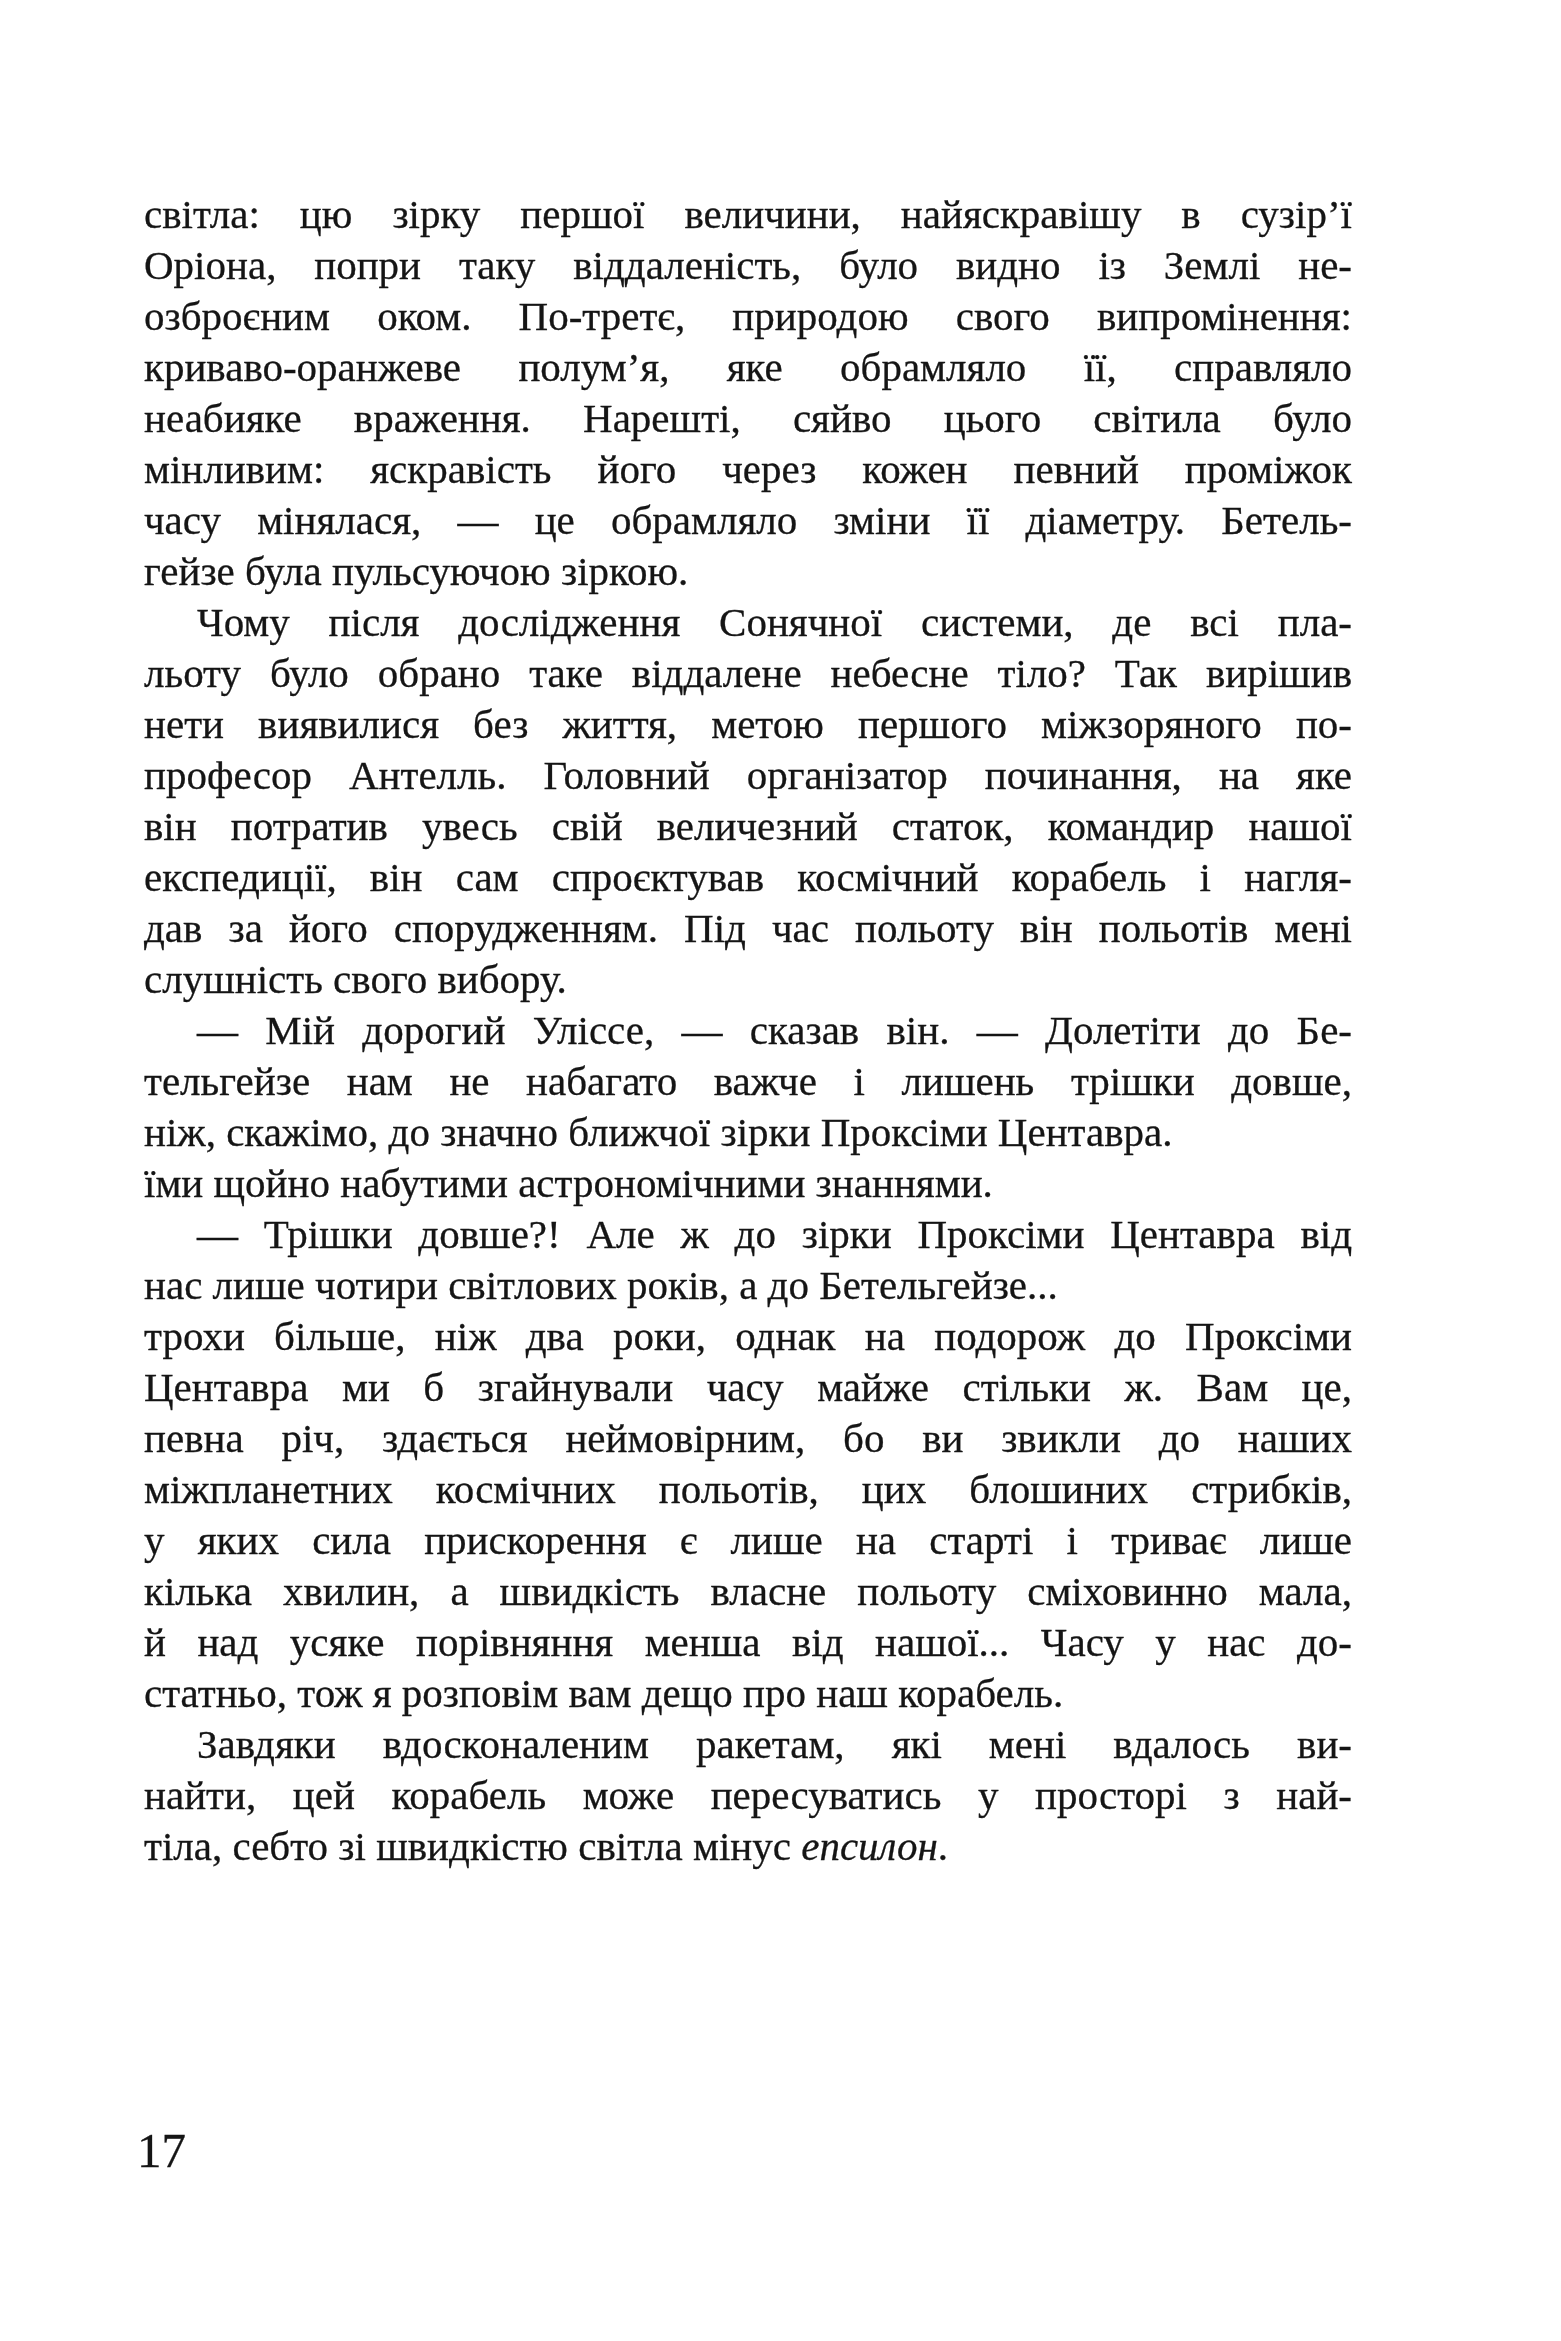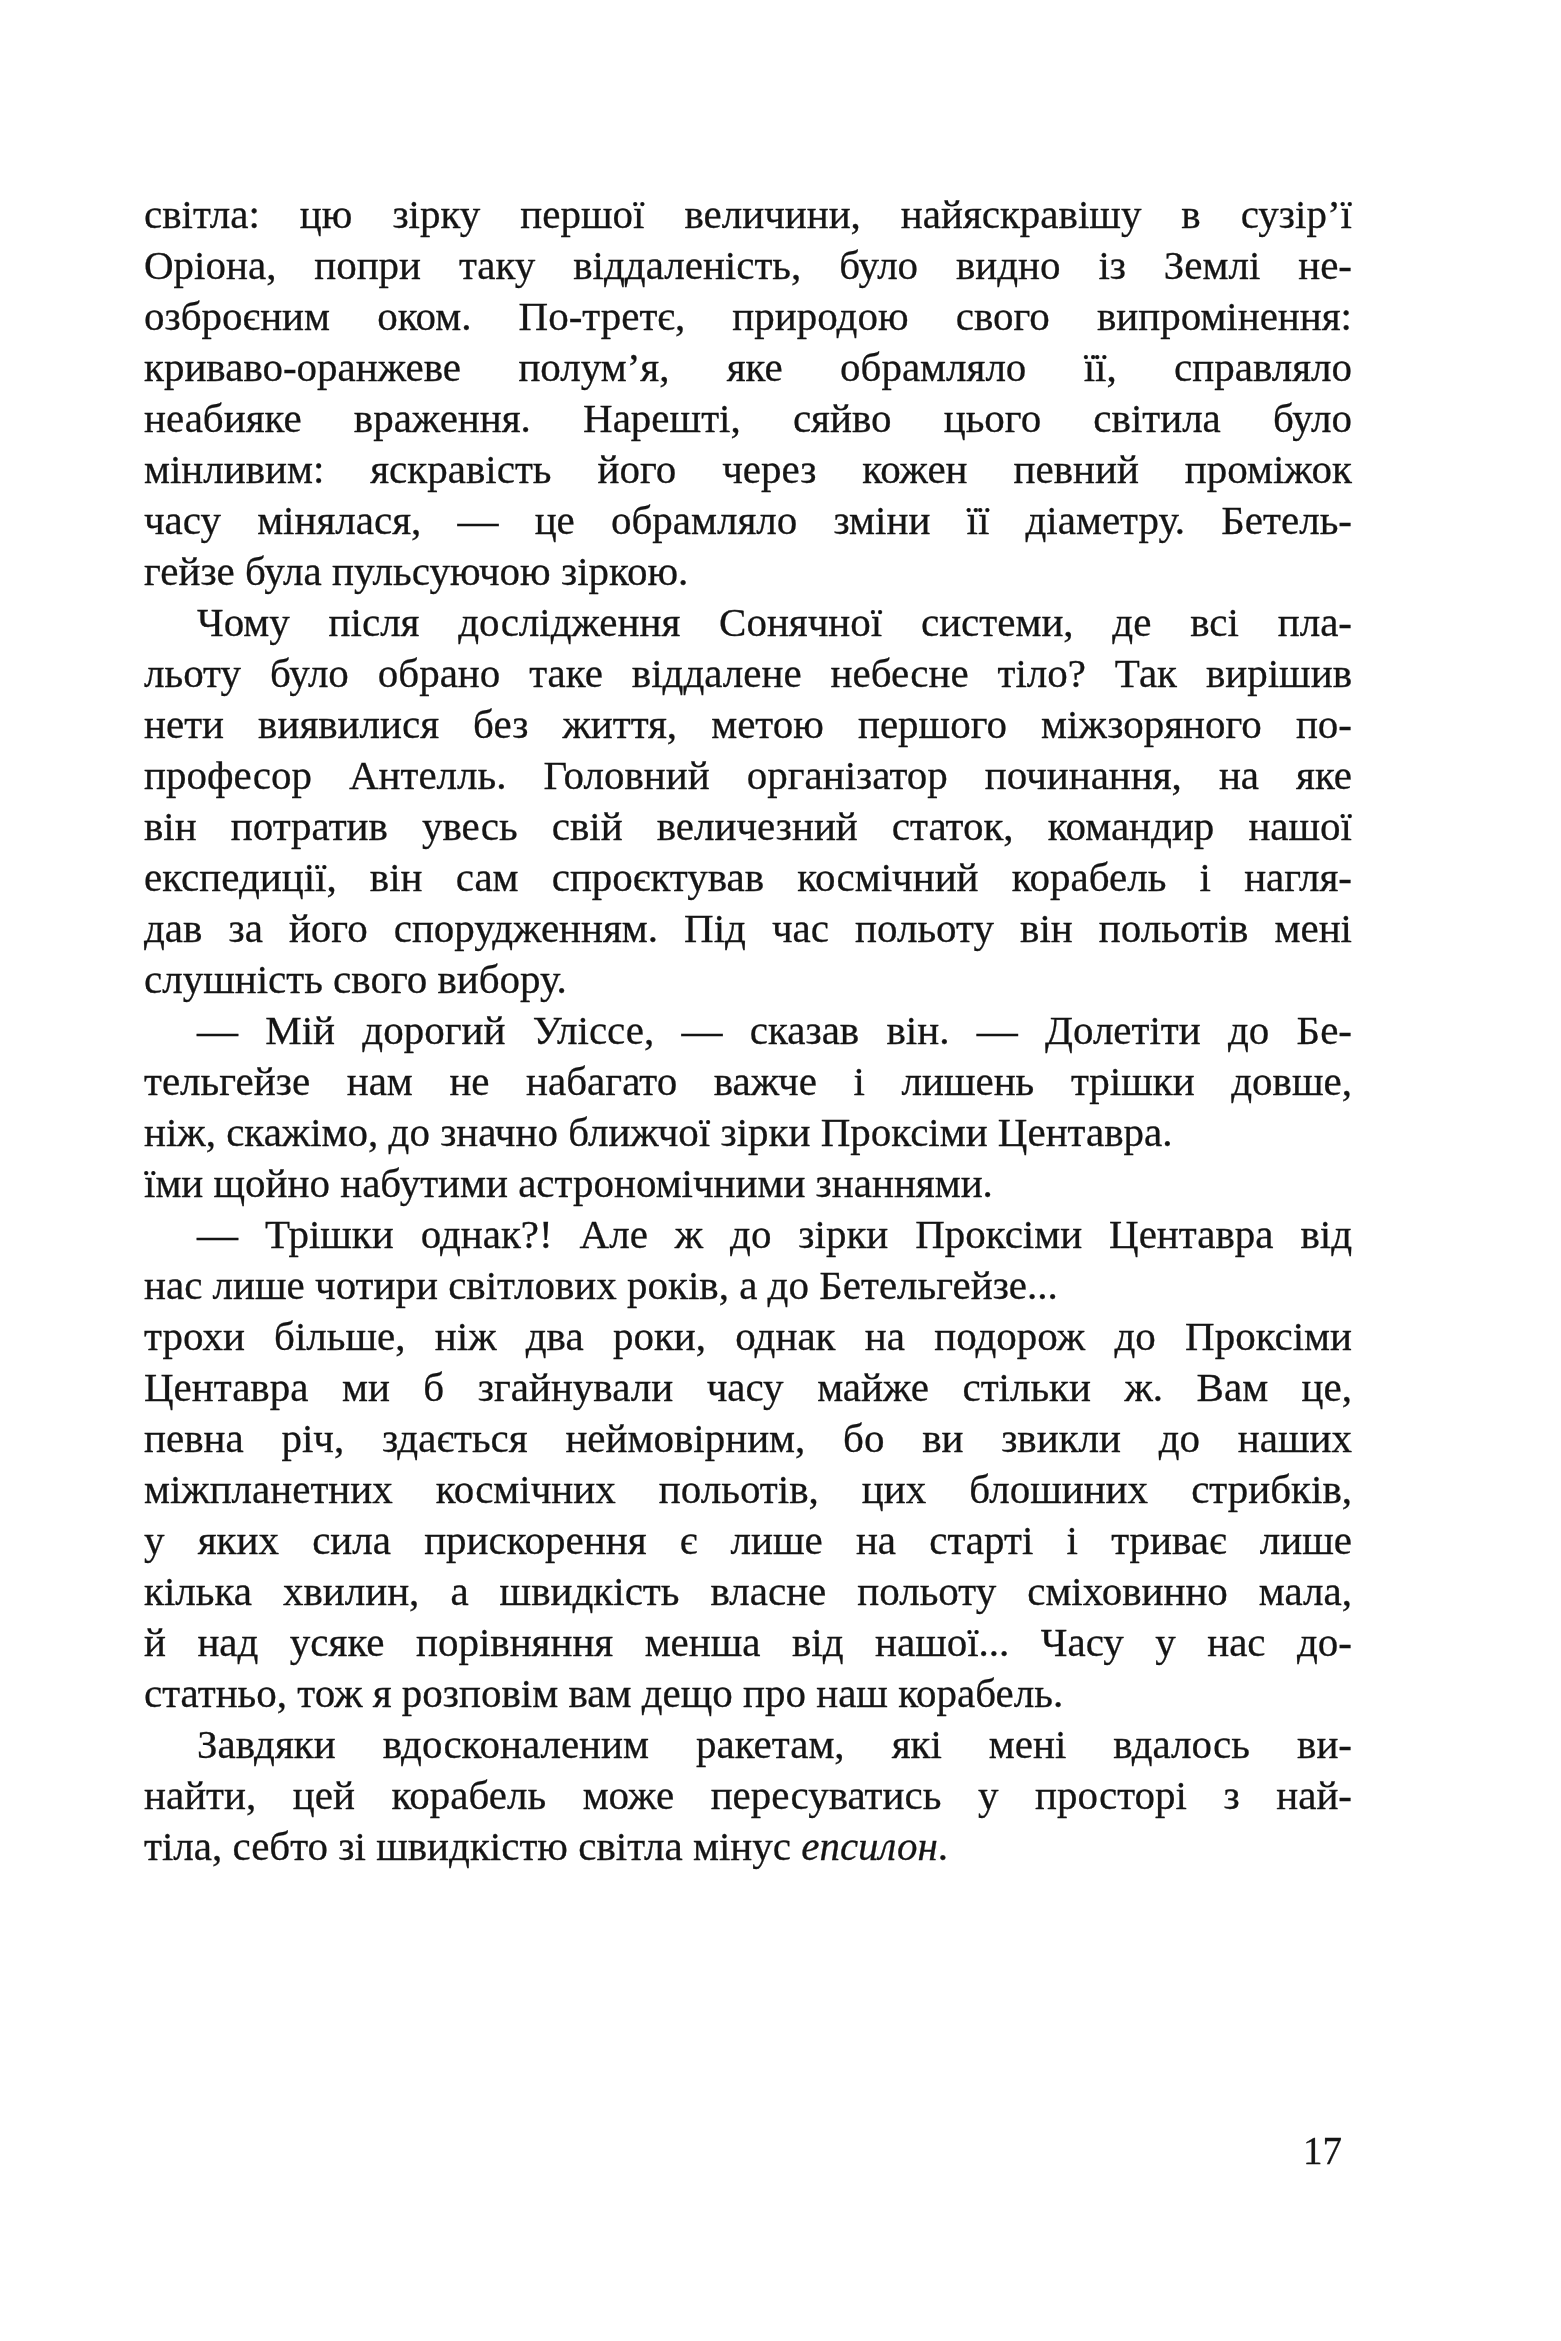--- a/index.html
+++ b/index.html
@@ -34,22 +34,22 @@
   }
   .line.indent {
     text-indent: 53px;
   }
   .it { font-style: italic; }
   .pageno {
     position: absolute;
     left: 137px;
     top: 2130px;
     width: 1205px;
-    text-align: right;
-    font-size: 39px;
+    text-align: left;
+    font-size: 49px;
     line-height: 42px;
     -webkit-text-stroke: 0.3px #151515;
   }
 </style>
 </head>
 <body>
 
 <main class="textblock">
 
   <section class="para">
@@ -78,21 +78,21 @@
     <div class="line indent">— Мій дорогий Уліссе, — сказав він. — Долетіти до Бе-</div>
     <div class="line">тельгейзе нам не набагато важче і лишень трішки довше,</div>
     <div class="line last">ніж, скажімо, до значно ближчої зірки Проксіми Центавра.</div>
   </section>
 
   <section class="para">
     <div class="line last">їми щойно набутими астрономічними знаннями.</div>
   </section>
 
   <section class="para">
-    <div class="line indent">— Трішки однак?! Але ж до зірки Проксіми Центавра від</div>
+    <div class="line indent">— Трішки довше?! Але ж до зірки Проксіми Центавра від</div>
     <div class="line last">нас лише чотири світлових років, а до Бетельгейзе...</div>
   </section>
 
   <section class="para">
     <div class="line">трохи більше, ніж два роки, однак на подорож до Проксіми</div>
     <div class="line">Центавра ми б згайнували часу майже стільки ж. Вам це,</div>
     <div class="line">певна річ, здається неймовірним, бо ви звикли до наших</div>
     <div class="line">міжпланетних космічних польотів, цих блошиних стрибків,</div>
     <div class="line">у яких сила прискорення є лише на старті і триває лише</div>
     <div class="line">кілька хвилин, а швидкість власне польоту сміховинно мала,</div>

